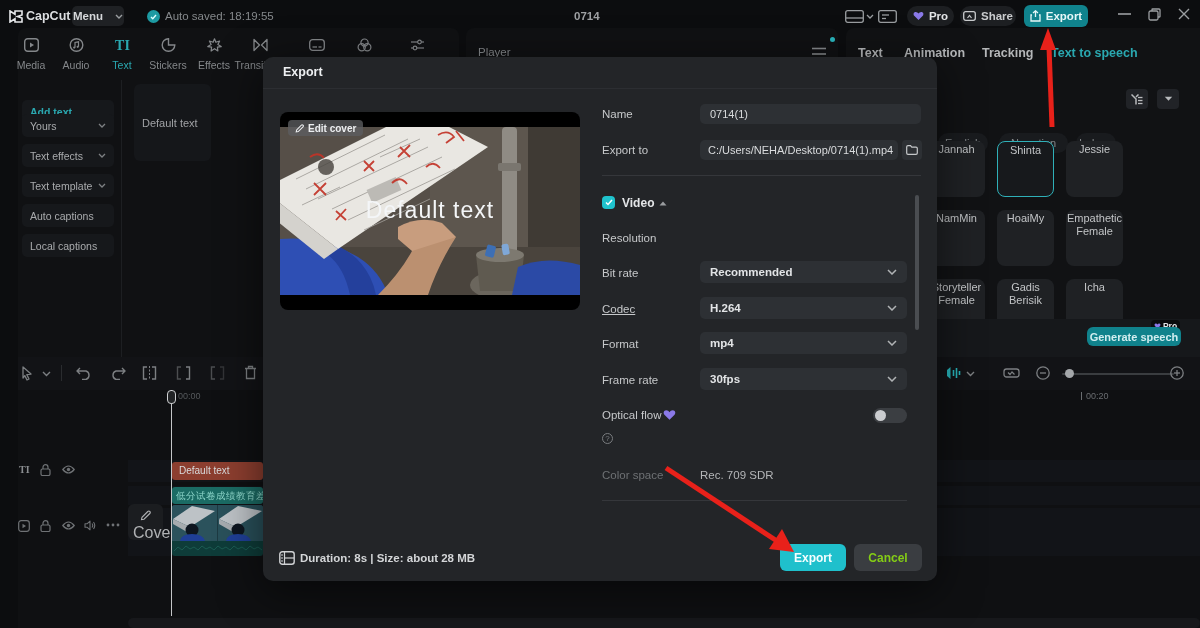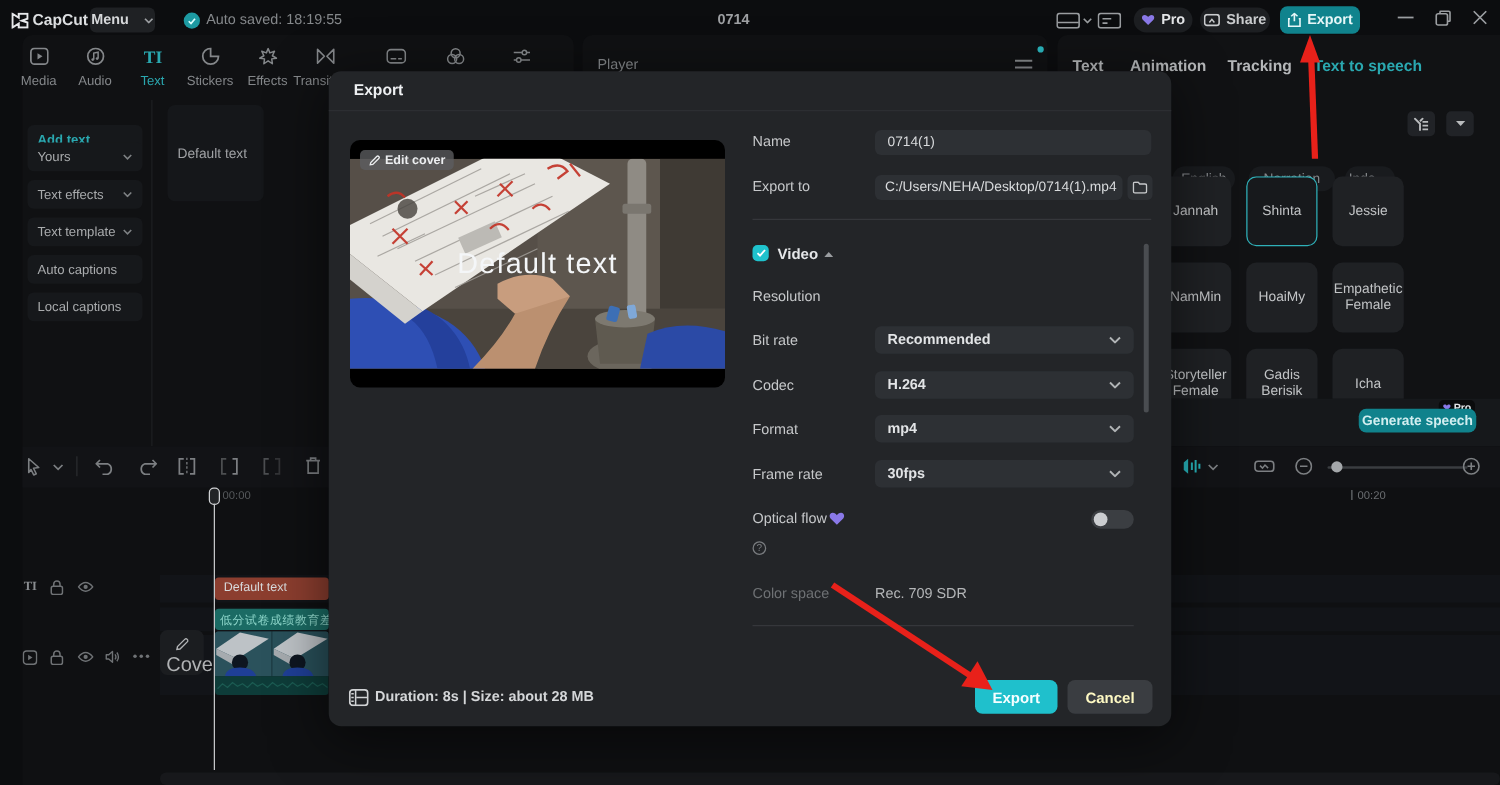--- a/index.html
+++ b/index.html
@@ -29,21 +29,21 @@
   .side-item.accent{color:#2aa8b0;font-weight:bold;}
 
   
   .rtab{position:absolute;top:18px;font-size:12.5px;color:#b5b7b9;font-weight:bold;}
   .rtab.active{color:#2aa8b0;}
   .chip{position:absolute;top:61px;height:20px;background:#191b1e;border-radius:10px;color:#85888b;
         font-size:11px;display:flex;align-items:center;justify-content:center;overflow:hidden;margin-top:44px;}
   .sqbtn{position:absolute;top:61px;width:22px;height:20px;background:#212327;border-radius:4px;
          display:flex;align-items:center;justify-content:center;color:#b9bbbd;}
   .vcard{position:absolute;width:57px;height:56px;background:#1f2124;border-radius:8px;
-         display:flex;align-items:center;justify-content:center;text-align:center;
+         display:flex;justify-content:center;text-align:center;
          color:#c2c4c6;font-size:11px;line-height:13px;box-sizing:border-box;padding:2px;}
   .vcard.selected{border:1.5px solid #2fb0b8;background:#17191c;}
 
   
   .tl-icon{position:absolute;color:#7c7f82;display:flex;align-items:center;justify-content:center;}
   .trk-icon{position:absolute;color:#6f7275;display:flex;align-items:center;justify-content:center;}
 
   
   #export-dialog{position:absolute;left:263px;top:57px;width:674px;height:524px;background:#232528;
                  border-radius:10px;box-shadow:0 10px 44px rgba(0,0,0,.55);}
@@ -594,21 +594,21 @@
     </span>
 
     <span class="dlg-label" style="top:175px;">Resolution</span>
     <span class="dlg-label" style="top:210px;">Bit rate</span>
     <div class="dd" style="top:204px;">
       <span>Recommended</span>
       <svg class="chev" width="10" height="6" viewBox="0 0 10 6">
           <path d="M1 1 L5 5 L9 1" fill="none" stroke="currentColor" stroke-width="1.5"></path>
         </svg>
     </div>
-    <span class="dlg-label" style="top:246px;">Codec</span>
+    <span class="dlg-label" style="top:246px;text-decoration:underline;">Codec</span>
     <div class="dd" style="top:240px;">
       <span>H.264</span>
       <svg class="chev" width="10" height="6" viewBox="0 0 10 6">
           <path d="M1 1 L5 5 L9 1" fill="none" stroke="currentColor" stroke-width="1.5"></path>
         </svg>
     </div>
     <span class="dlg-label" style="top:281px;">Format</span>
     <div class="dd" style="top:275px;">
       <span>mp4</span>
       <svg class="chev" width="10" height="6" viewBox="0 0 10 6">
@@ -647,21 +647,21 @@
           <line x1="2" y1="4" x2="4" y2="4" stroke="currentColor" stroke-width="1.1"></line>
           <line x1="2" y1="7" x2="4" y2="7" stroke="currentColor" stroke-width="1.1"></line>
           <line x1="2" y1="10" x2="4" y2="10" stroke="currentColor" stroke-width="1.1"></line>
         </svg>
     </span>
     <span class="txt" style="left:37px;top:495px;font-size:11.5px;font-weight:bold;color:#d4d6d8;">Duration: 8s | Size: about 28 MB</span>
 
     <div class="btn" style="left:517px;top:487px;width:66px;height:27px;background:#1fc0cc;color:#f4feff;">
       <span>Export</span>
     </div>
-    <div class="btn" style="left:591px;top:487px;width:68px;height:27px;background:#3a3d41;color:#fef9c3;">
+    <div class="btn" style="left:591px;top:487px;width:68px;height:27px;background:#3a3d41;color:#84cc16;">
       <span>Cancel</span>
     </div>
   </div>
 
   <svg class="abs" style="left:0;top:0;pointer-events:none;" width="1200" height="628" viewBox="0 0 1200 628">
     <g>
       <line x1="1052" y1="127" x2="1049" y2="47" stroke="#e8211a" stroke-width="5"></line>
       <polygon points="1048,28 1040,50 1056,50" fill="#e8211a"></polygon>
     </g>
     <g>

